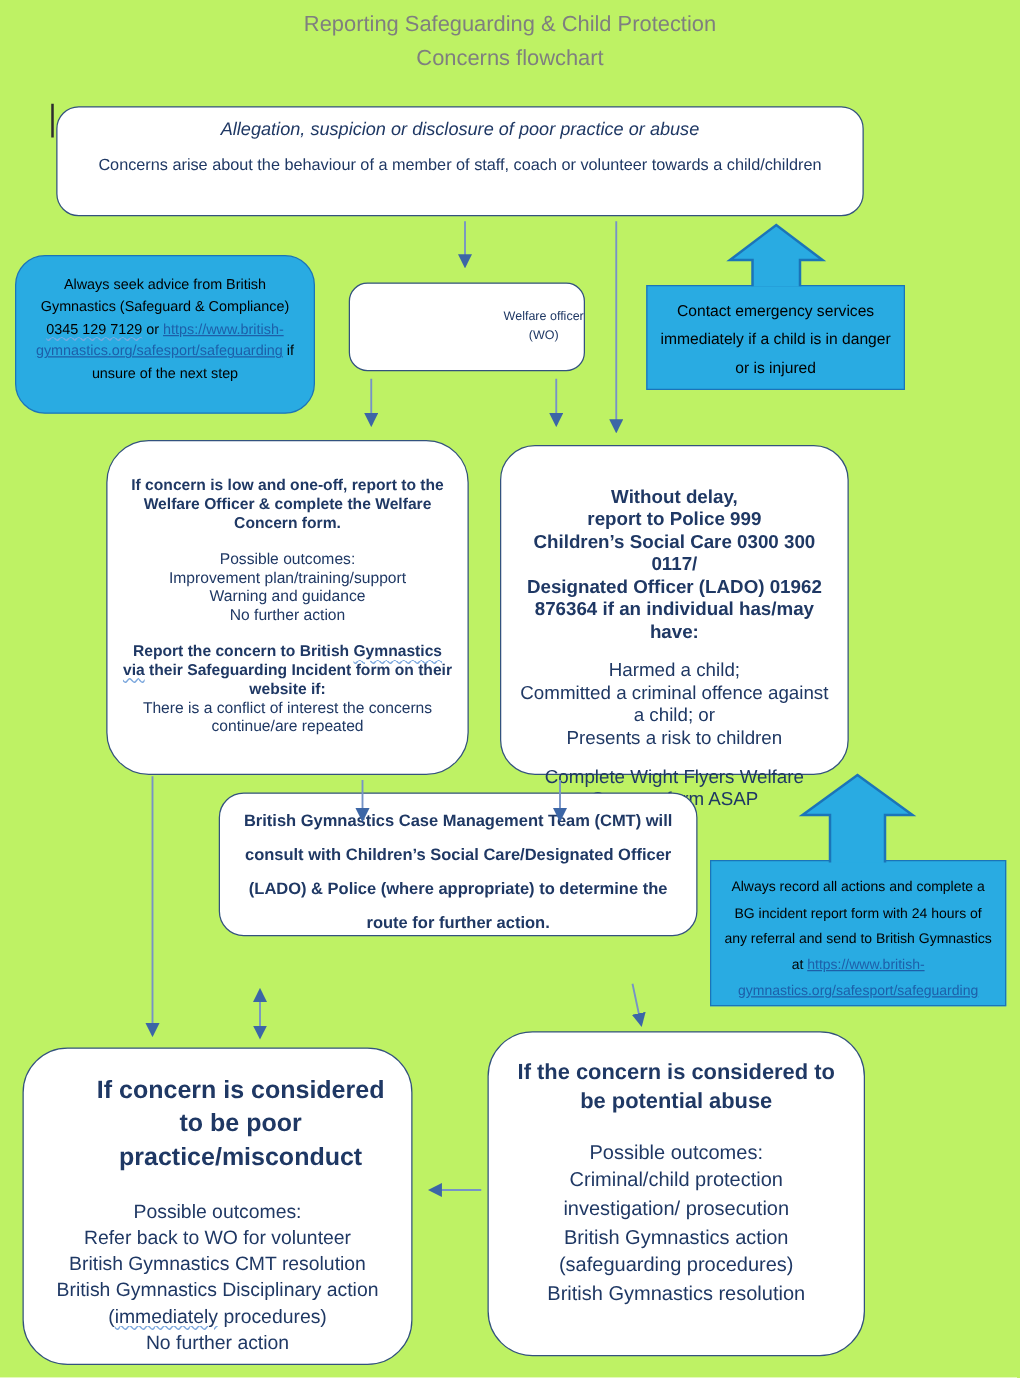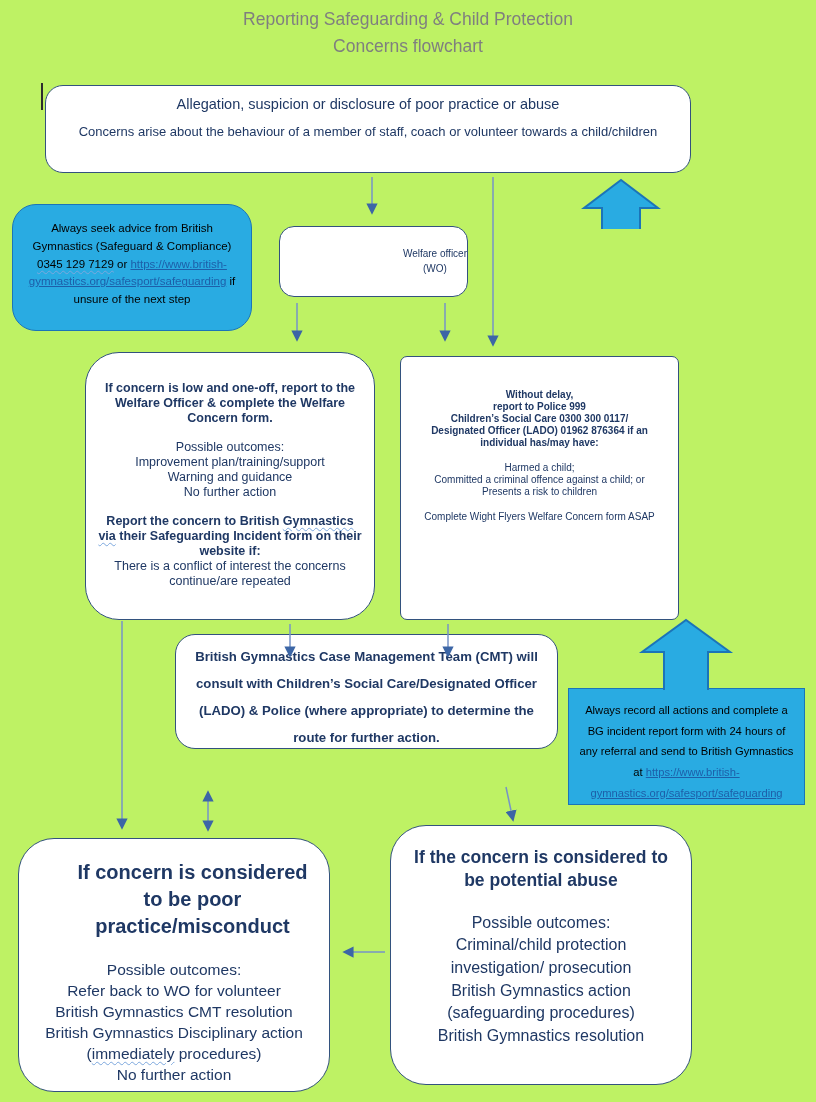--- a/index.html
+++ b/index.html
@@ -14,34 +14,34 @@
   .callout{position:absolute;box-sizing:border-box;background:#29abe2;border:1.5px solid #1b74b8;
            color:#000000;text-align:center;z-index:2;}
   .preline{white-space:pre-line;}
   .b{font-weight:bold;}
   .link{color:#1d5fa9;text-decoration:underline;overflow-wrap:anywhere;cursor:pointer;}
   .wavy{text-decoration:underline wavy #7ba7dd;text-decoration-thickness:1px;text-underline-offset:2px;}
   .gap-s{height:14px;}
   .gap-xs{height:13px;}
 
   .start-box{left:45px;top:85px;width:646px;height:88px;border-radius:18px;padding:10px 30px 0;}
-  .start-heading{font-size:14.5px;margin-bottom:10px;}
+  .start-heading{font-size:14.5px;margin-bottom:10px;font-style:italic;}
   .start-body{font-size:13px;line-height:1.5;}
 
   .advice-box{left:12px;top:204px;width:240px;height:127px;border-radius:24px;
               padding:15px 12px 0;font-size:11.5px;line-height:1.55;}
   .wo-box{left:279px;top:226px;width:189px;height:71px;border-radius:15px;
           display:flex;align-items:center;justify-content:flex-end;font-size:10px;line-height:1.45;}
   .emergency-box{left:517px;top:228px;width:207px;height:84px;padding:9px 10px 0;
                  font-size:12.5px;line-height:1.78;}
 
   .low-box{left:85px;top:352px;width:290px;height:268px;border-radius:34px;
            padding:28px 12px 0;font-size:12.5px;line-height:1.2;}
-  .delay-box{left:400px;top:356px;width:279px;height:264px;border-radius:7px;
-             padding:32px 14px 0;font-size:10px;line-height:1.2;}
+  .delay-box{left:400px;top:356px;width:279px;height:264px;border-radius:28px;
+             padding:32px 14px 0;font-size:15px;line-height:1.2;}
 
   .cmt-box{left:175px;top:634px;width:383px;height:115px;border-radius:20px;
            padding:8px 16px 0;font-size:13.2px;line-height:2.05;font-weight:bold;}
   .record-box{left:568px;top:688px;width:237px;height:117px;padding:11px 10px 0;
               font-size:11.2px;line-height:1.85;}
 
   .poor-box{left:18px;top:838px;width:312px;height:254px;border-radius:36px;
             padding:20px 14px 0;font-size:15.5px;line-height:1.35;}
   .poor-heading{font-size:20px;font-weight:bold;margin-bottom:20px;margin-left:37px;}
   .abuse-box{left:390px;top:825px;width:302px;height:260px;border-radius:36px;
@@ -87,20 +87,23 @@
 
   <div class="callout advice-box">
     <span>Always seek advice from British Gymnastics (Safeguard &amp; Compliance) </span><span class="wavy">0345 129 7129</span><span>  or </span><span class="link">https://www.british-gymnastics.org/safesport/safeguarding</span><span> if unsure of the next step</span>
   </div>
 
   <div class="node wo-box">
     <div class="preline">Welfare officer
 (WO)</div>
   </div>
 
+  <div class="callout emergency-box">
+    <span>Contact emergency services immediately if a child is in danger or is injured</span>
+  </div>
 
   <div class="node low-box">
     <div class="b">If concern is low and one-off, report to the Welfare Officer &amp; complete the Welfare Concern form.</div>
     <div class="gap-s"></div>
     <div>Possible outcomes:</div>
     <div>Improvement plan/training/support</div>
     <div>Warning and guidance</div>
     <div>No further action</div>
     <div class="gap-s"></div>
     <div class="b">

